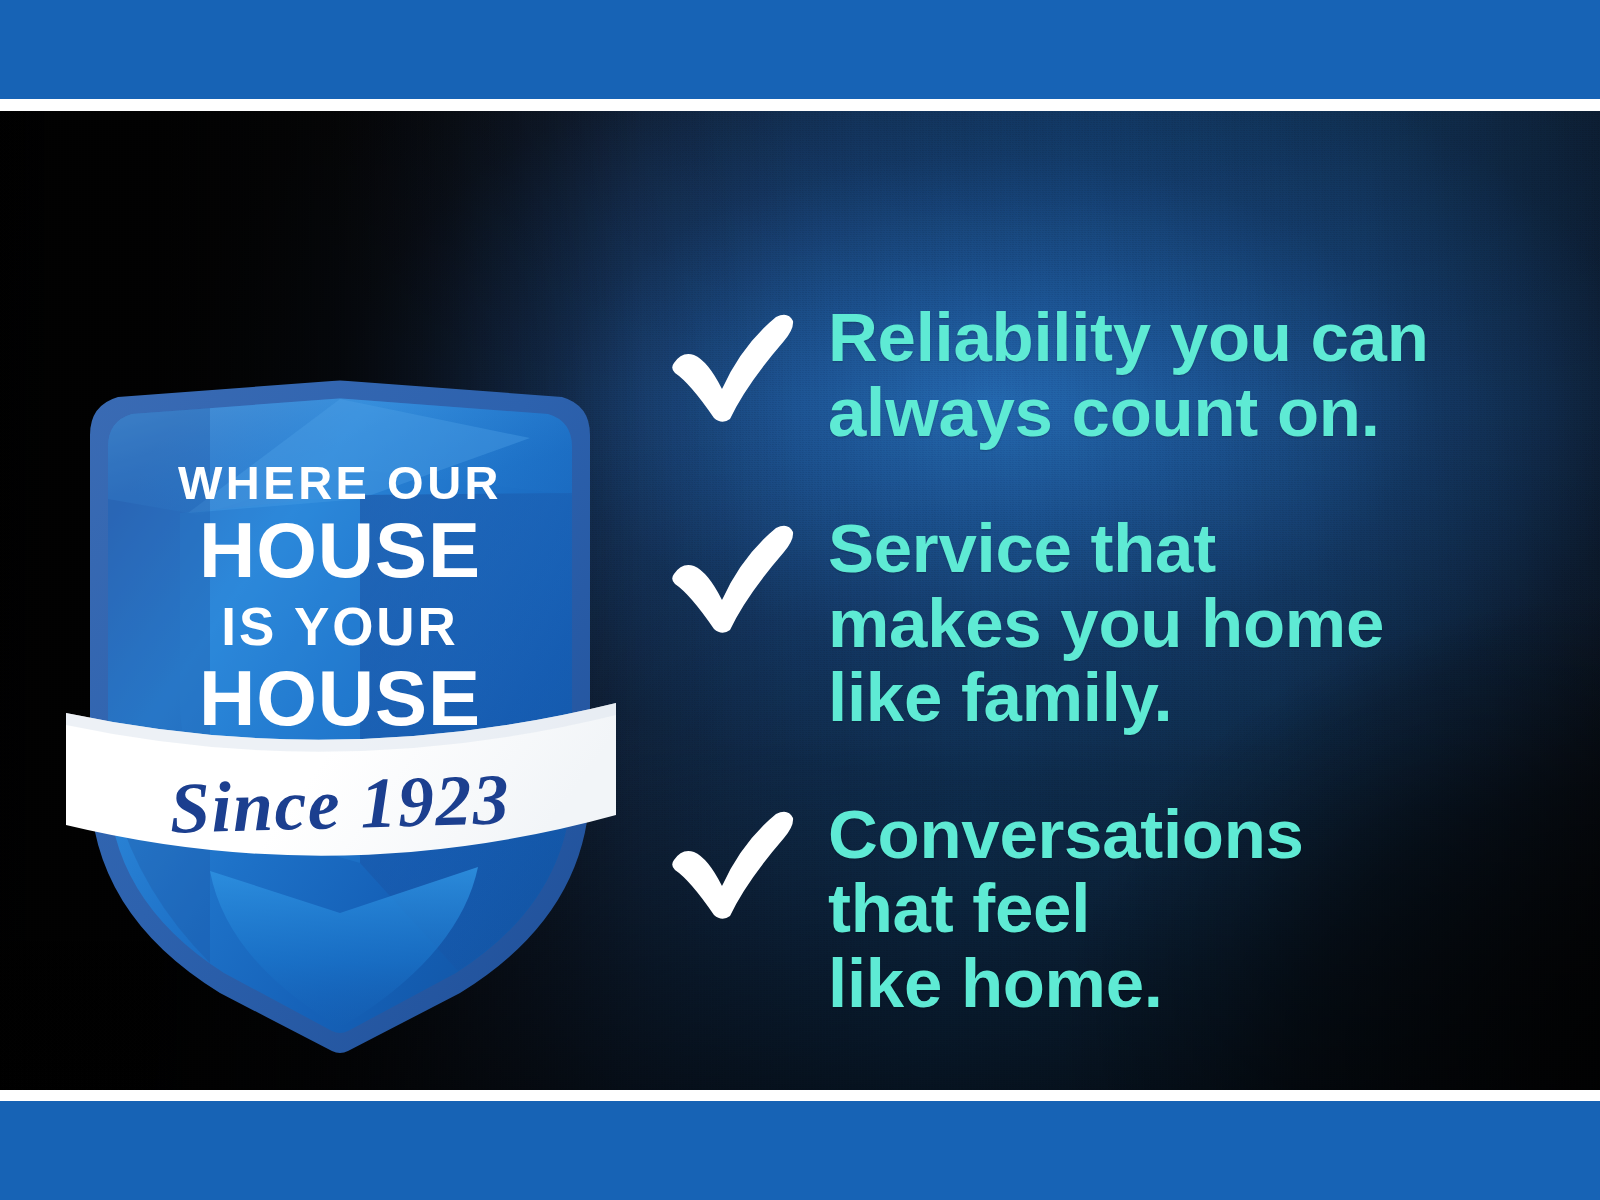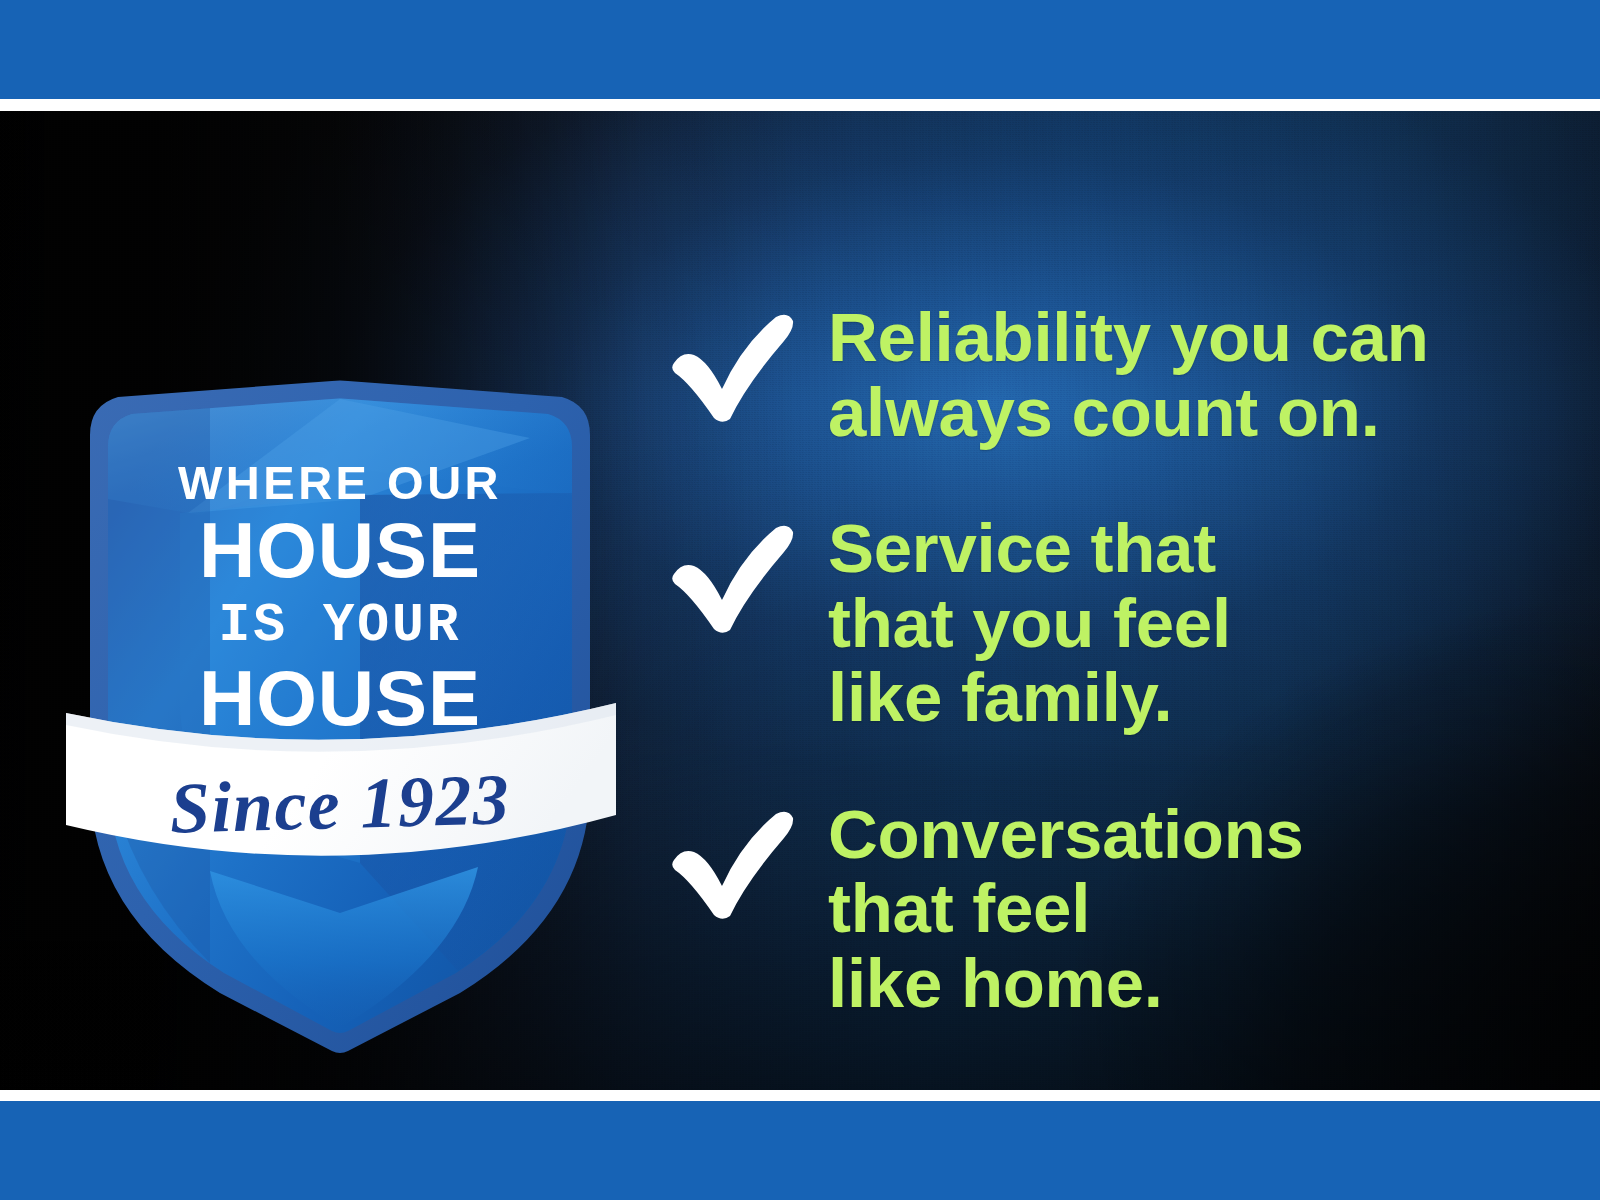--- a/index.html
+++ b/index.html
@@ -132,21 +132,21 @@
   .bt-line {
     font-family: "Liberation Sans", sans-serif;
     font-weight: 700;
     letter-spacing: 0.045em;
     line-height: 1;
     text-transform: uppercase;
     white-space: nowrap;
   }
   .bt-where { position: absolute; left: 0; top: 196px; width: 560px; font-size: 47px; letter-spacing: 0.075em; }
   .bt-house1{ position: absolute; left: 0; top: 248px; width: 560px; font-size: 78px; letter-spacing: 0.012em; }
-  .bt-isyour{ position: absolute; left: 0; top: 337px; width: 560px; font-size: 53px; letter-spacing: 0.055em; font-family: Liberation Mono, monospace; }
+  .bt-isyour{ position: absolute; left: 0; top: 337px; width: 560px; font-size: 53px; letter-spacing: 0.055em; }
   .bt-house2{ position: absolute; left: 0; top: 396px; width: 560px; font-size: 78px; letter-spacing: 0.012em; }
 
   .badge-since {
     position: absolute;
     left: 0;
     top: 500px;
     width: 560px;
     text-align: center;
     color: #1c3f8f;
     font-family: "Liberation Serif", serif;
@@ -176,21 +176,21 @@
     position: absolute;
     left: 0;
     top: 6px;
     width: 138px;
     height: 118px;
   }
   .check svg { display: block; width: 100%; height: 100%; }
 
   .bullet-text {
     margin: 0 0 0 168px;
-    color: #bef264;
+    color: #5eead4;
     font-family: "Liberation Sans", sans-serif;
     font-weight: 700;
     font-size: 69px;
     line-height: 1.08;
     letter-spacing: -0.004em;
     white-space: pre-line;
     text-shadow: 0 1px 2px rgba(0,0,0,0.22);
   }
 </style>
 </head>
@@ -329,21 +329,21 @@
 always count on.</p>
       </div>
 
       <div class="bullet">
         <span class="check">
           <svg viewBox="0 0 138 118" xmlns="http://www.w3.org/2000/svg">
             <path d="M14 56 Q 22 44 34 48 Q 48 54 62 82 Q 82 38 116 10 Q 128 4 133 14 Q 134 22 124 34 Q 86 78 70 112 Q 62 118 54 111 Q 30 76 15 66 Q 10 61 14 56 Z" fill="#ffffff"></path>
           </svg>
         </span>
         <p class="bullet-text">Service that
-that you feel
+makes you home
 like family.</p>
       </div>
 
       <div class="bullet">
         <span class="check">
           <svg viewBox="0 0 138 118" xmlns="http://www.w3.org/2000/svg">
             <path d="M14 56 Q 22 44 34 48 Q 48 54 62 82 Q 82 38 116 10 Q 128 4 133 14 Q 134 22 124 34 Q 86 78 70 112 Q 62 118 54 111 Q 30 76 15 66 Q 10 61 14 56 Z" fill="#ffffff"></path>
           </svg>
         </span>
         <p class="bullet-text">Conversations

